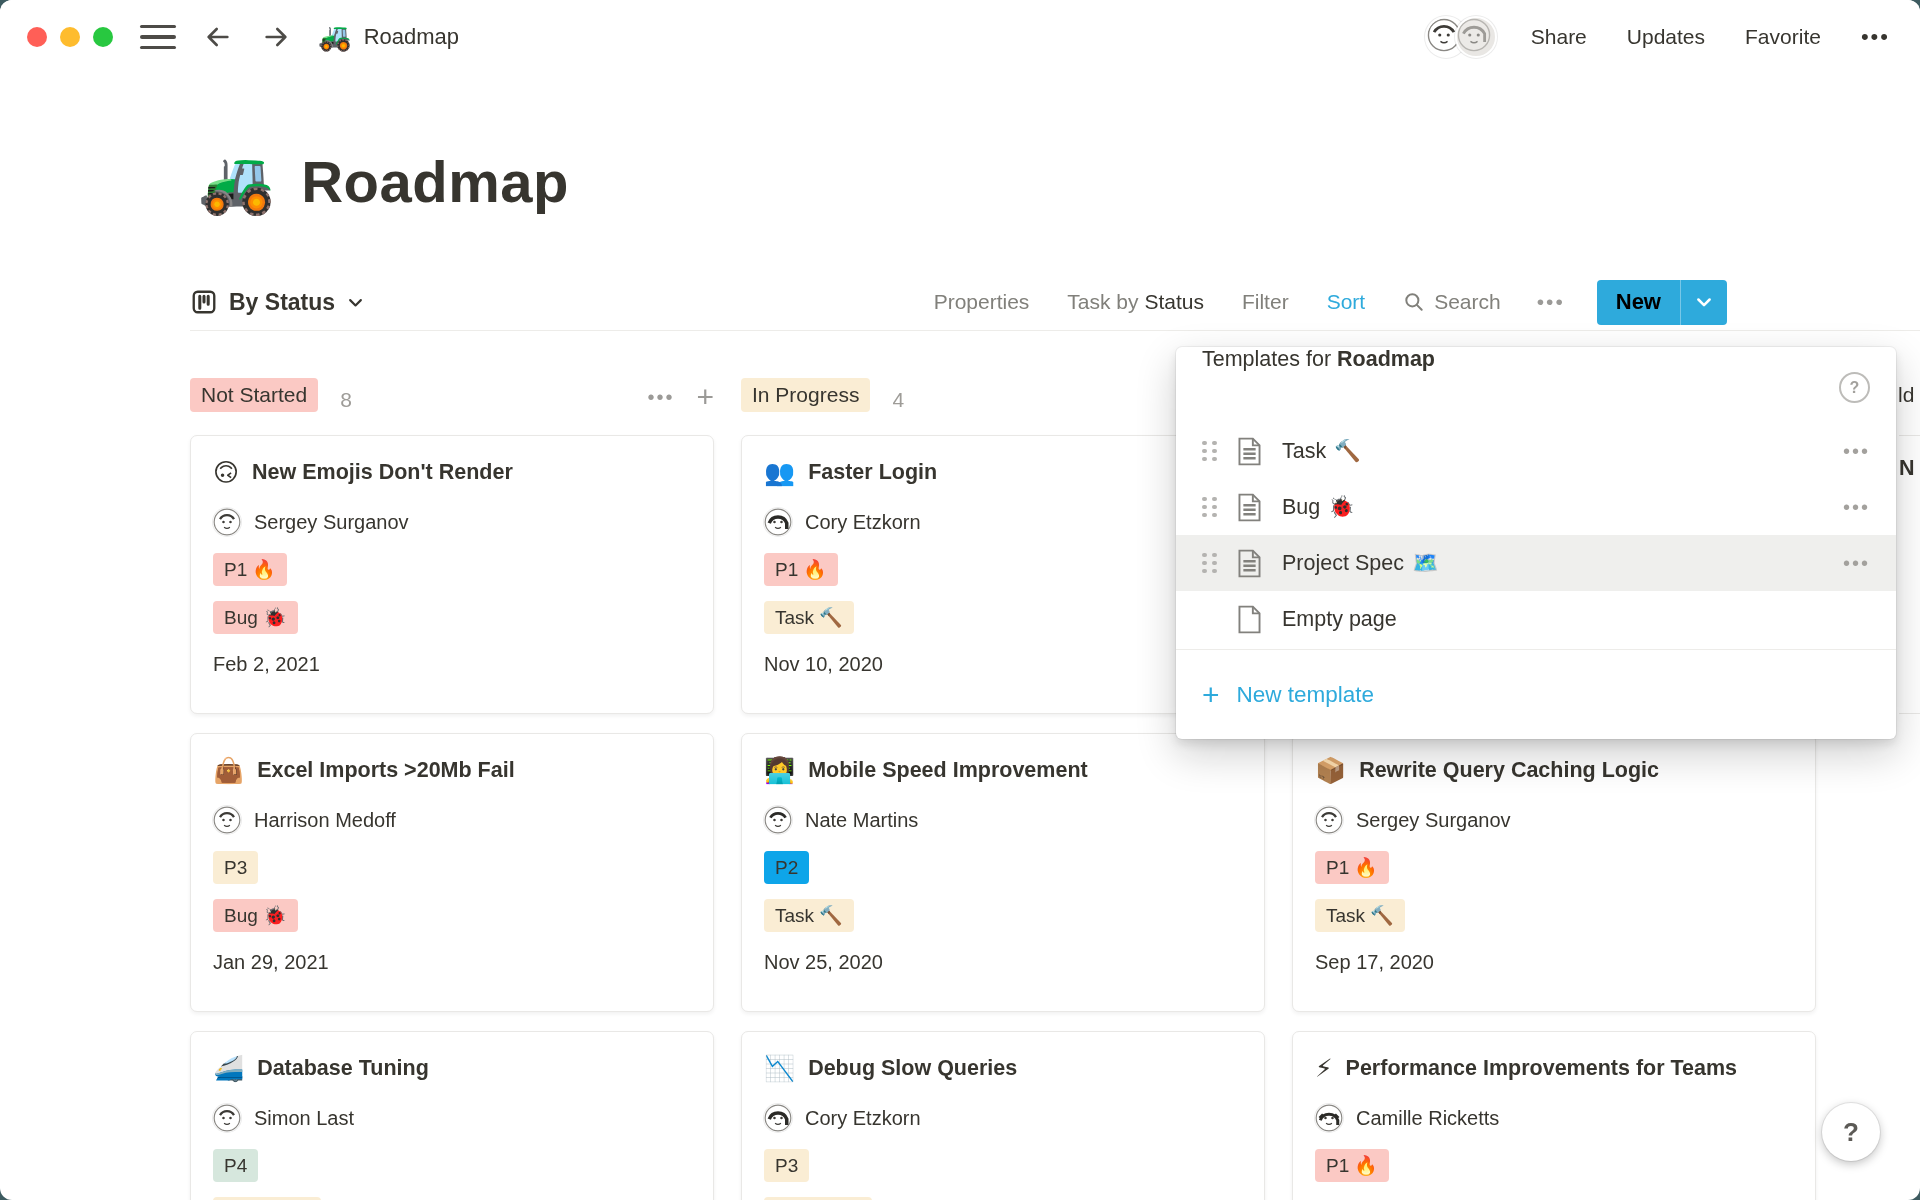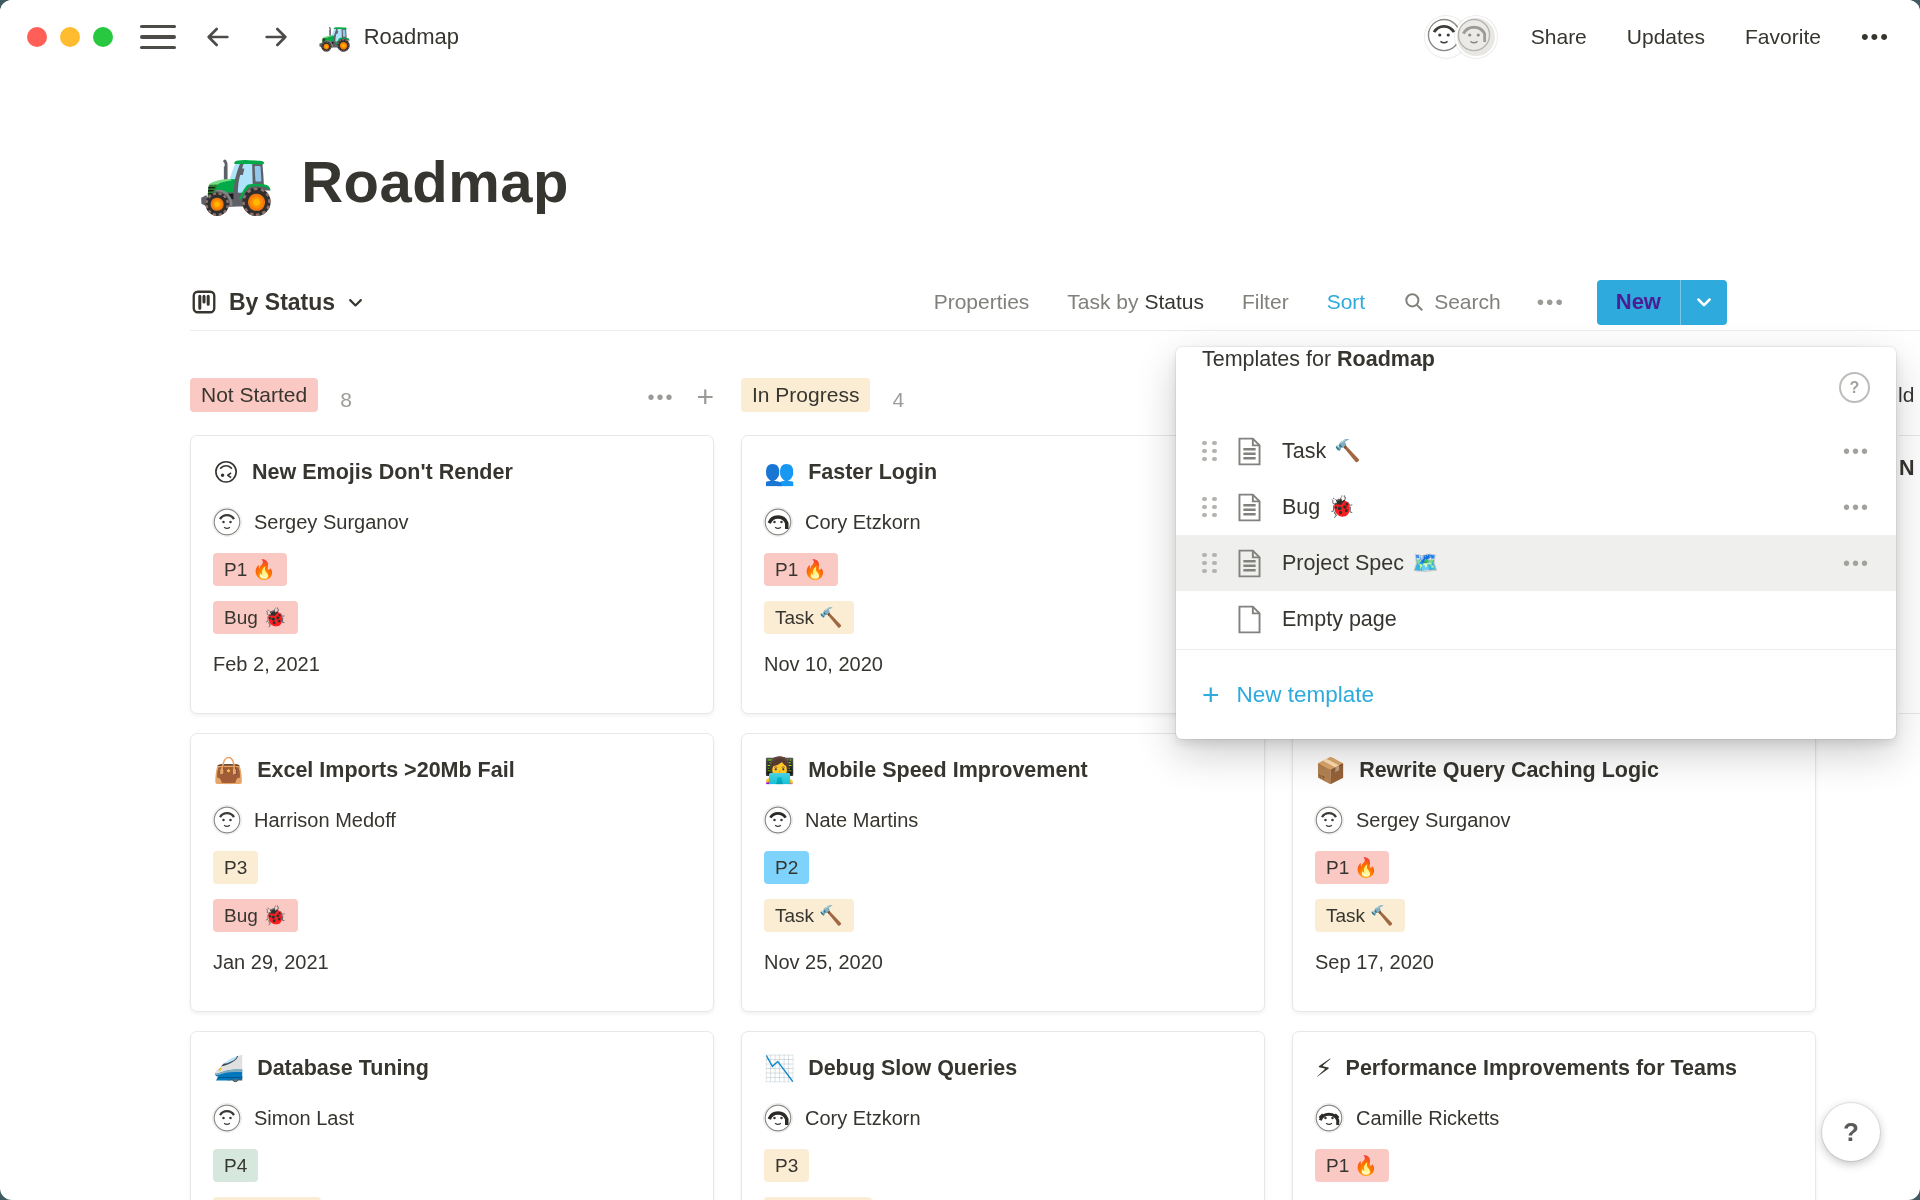--- a/index.html
+++ b/index.html
@@ -32,21 +32,21 @@
   .toolbar{position:absolute;left:190px;right:0;top:274px;height:56px;display:flex;align-items:center;border-bottom:1px solid #EDECE9;}
   .view-switch{display:flex;align-items:center;gap:11px;cursor:pointer;}
   .view-label{font-size:23px;font-weight:700;}
   .toolbar-right{margin-left:auto;display:flex;align-items:center;margin-right:193px;}
   .tb-item{font-size:21px;color:#81807B;margin-left:38px;cursor:pointer;}
   .tb-item .strong{color:#37352F;}
   .tb-item.active{color:#2EAADC;}
   .tb-search{display:flex;align-items:center;gap:9px;font-size:21px;color:#81807B;margin-left:38px;cursor:pointer;}
   .tb-dots{color:#9B9A97;font-size:21px;letter-spacing:2px;margin-left:36px;cursor:pointer;}
   .new-btn{display:flex;align-items:stretch;height:45px;margin-left:32px;border-radius:4px;overflow:hidden;background:#2EAADC;cursor:pointer;}
-  .new-btn .label{display:flex;align-items:center;padding:0 19px;color:#4c1d95;font-size:22px;font-weight:700;}
+  .new-btn .label{display:flex;align-items:center;padding:0 19px;color:#000000;font-size:22px;font-weight:700;}
   .new-btn .split{width:1px;background:rgba(255,255,255,.35);}
   .new-btn .caret{display:flex;align-items:center;padding:0 13px;color:#fff;}
 
   
   .board{position:absolute;left:0;top:372px;right:0;bottom:0;}
   .column{position:absolute;top:0;width:524px;}
   .col-0{left:190px}.col-1{left:741px}.col-2{left:1292px}
   .col-header{height:40px;display:flex;align-items:flex-end;margin-bottom:23px;}
   .col-badge{height:34px;display:flex;align-items:center;padding:0 11px;border-radius:4px;font-size:21px;color:#37352F;}
   .col-badge.pink{background:#FBC9C4}.col-badge.cream{background:#FAEDD4}
@@ -60,21 +60,21 @@
   .card-title-row{display:flex;gap:13px;margin-bottom:20px;}
   .card-emoji{font-size:25px;line-height:32px;}
   .card-title{font-size:21.5px;font-weight:700;line-height:32px;color:#37352F;}
   .assignee{display:flex;align-items:center;gap:13px;margin-bottom:17px;}
   .assignee .avatar-sm{width:28px;height:28px;border-radius:50%;overflow:hidden;box-shadow:0 0 0 1px rgba(0,0,0,.08);flex:none;}
   .assignee-name{font-size:20px;color:#37352F;}
   .badge{display:inline-flex;align-items:center;height:33px;padding:0 11px;border-radius:4px;
     font-size:19px;color:#37352F;width:fit-content;margin-bottom:15px;}
   .badge-row{display:flex;}
   .badge.pink{background:#FBC9C4}.badge.cream{background:#FAEDD4}
-  .badge.salmon{background:#7dd3fc}.badge.green{background:#D6E7DD}
+  .badge.salmon{background:#0ea5e9}.badge.green{background:#D6E7DD}
   .badge.empty{min-width:86px;}
   .card-date{font-size:20px;color:#37352F;margin-top:4px;}
 
   
   .edge-header-fragment{position:absolute;left:1898px;top:11px;font-size:21px;color:#37352F;}
   .edge-card-fragment{position:absolute;left:1899px;top:63px;width:21px;height:279px;background:#fff;
     border-top:1px solid #E9E8E6;border-bottom:1px solid #E9E8E6;font-size:21.5px;font-weight:700;padding-top:20px;box-sizing:border-box;color:#37352F;}
 
   
   .popover{position:absolute;left:1176px;top:347px;width:720px;height:392px;background:#fff;border-radius:6px;

